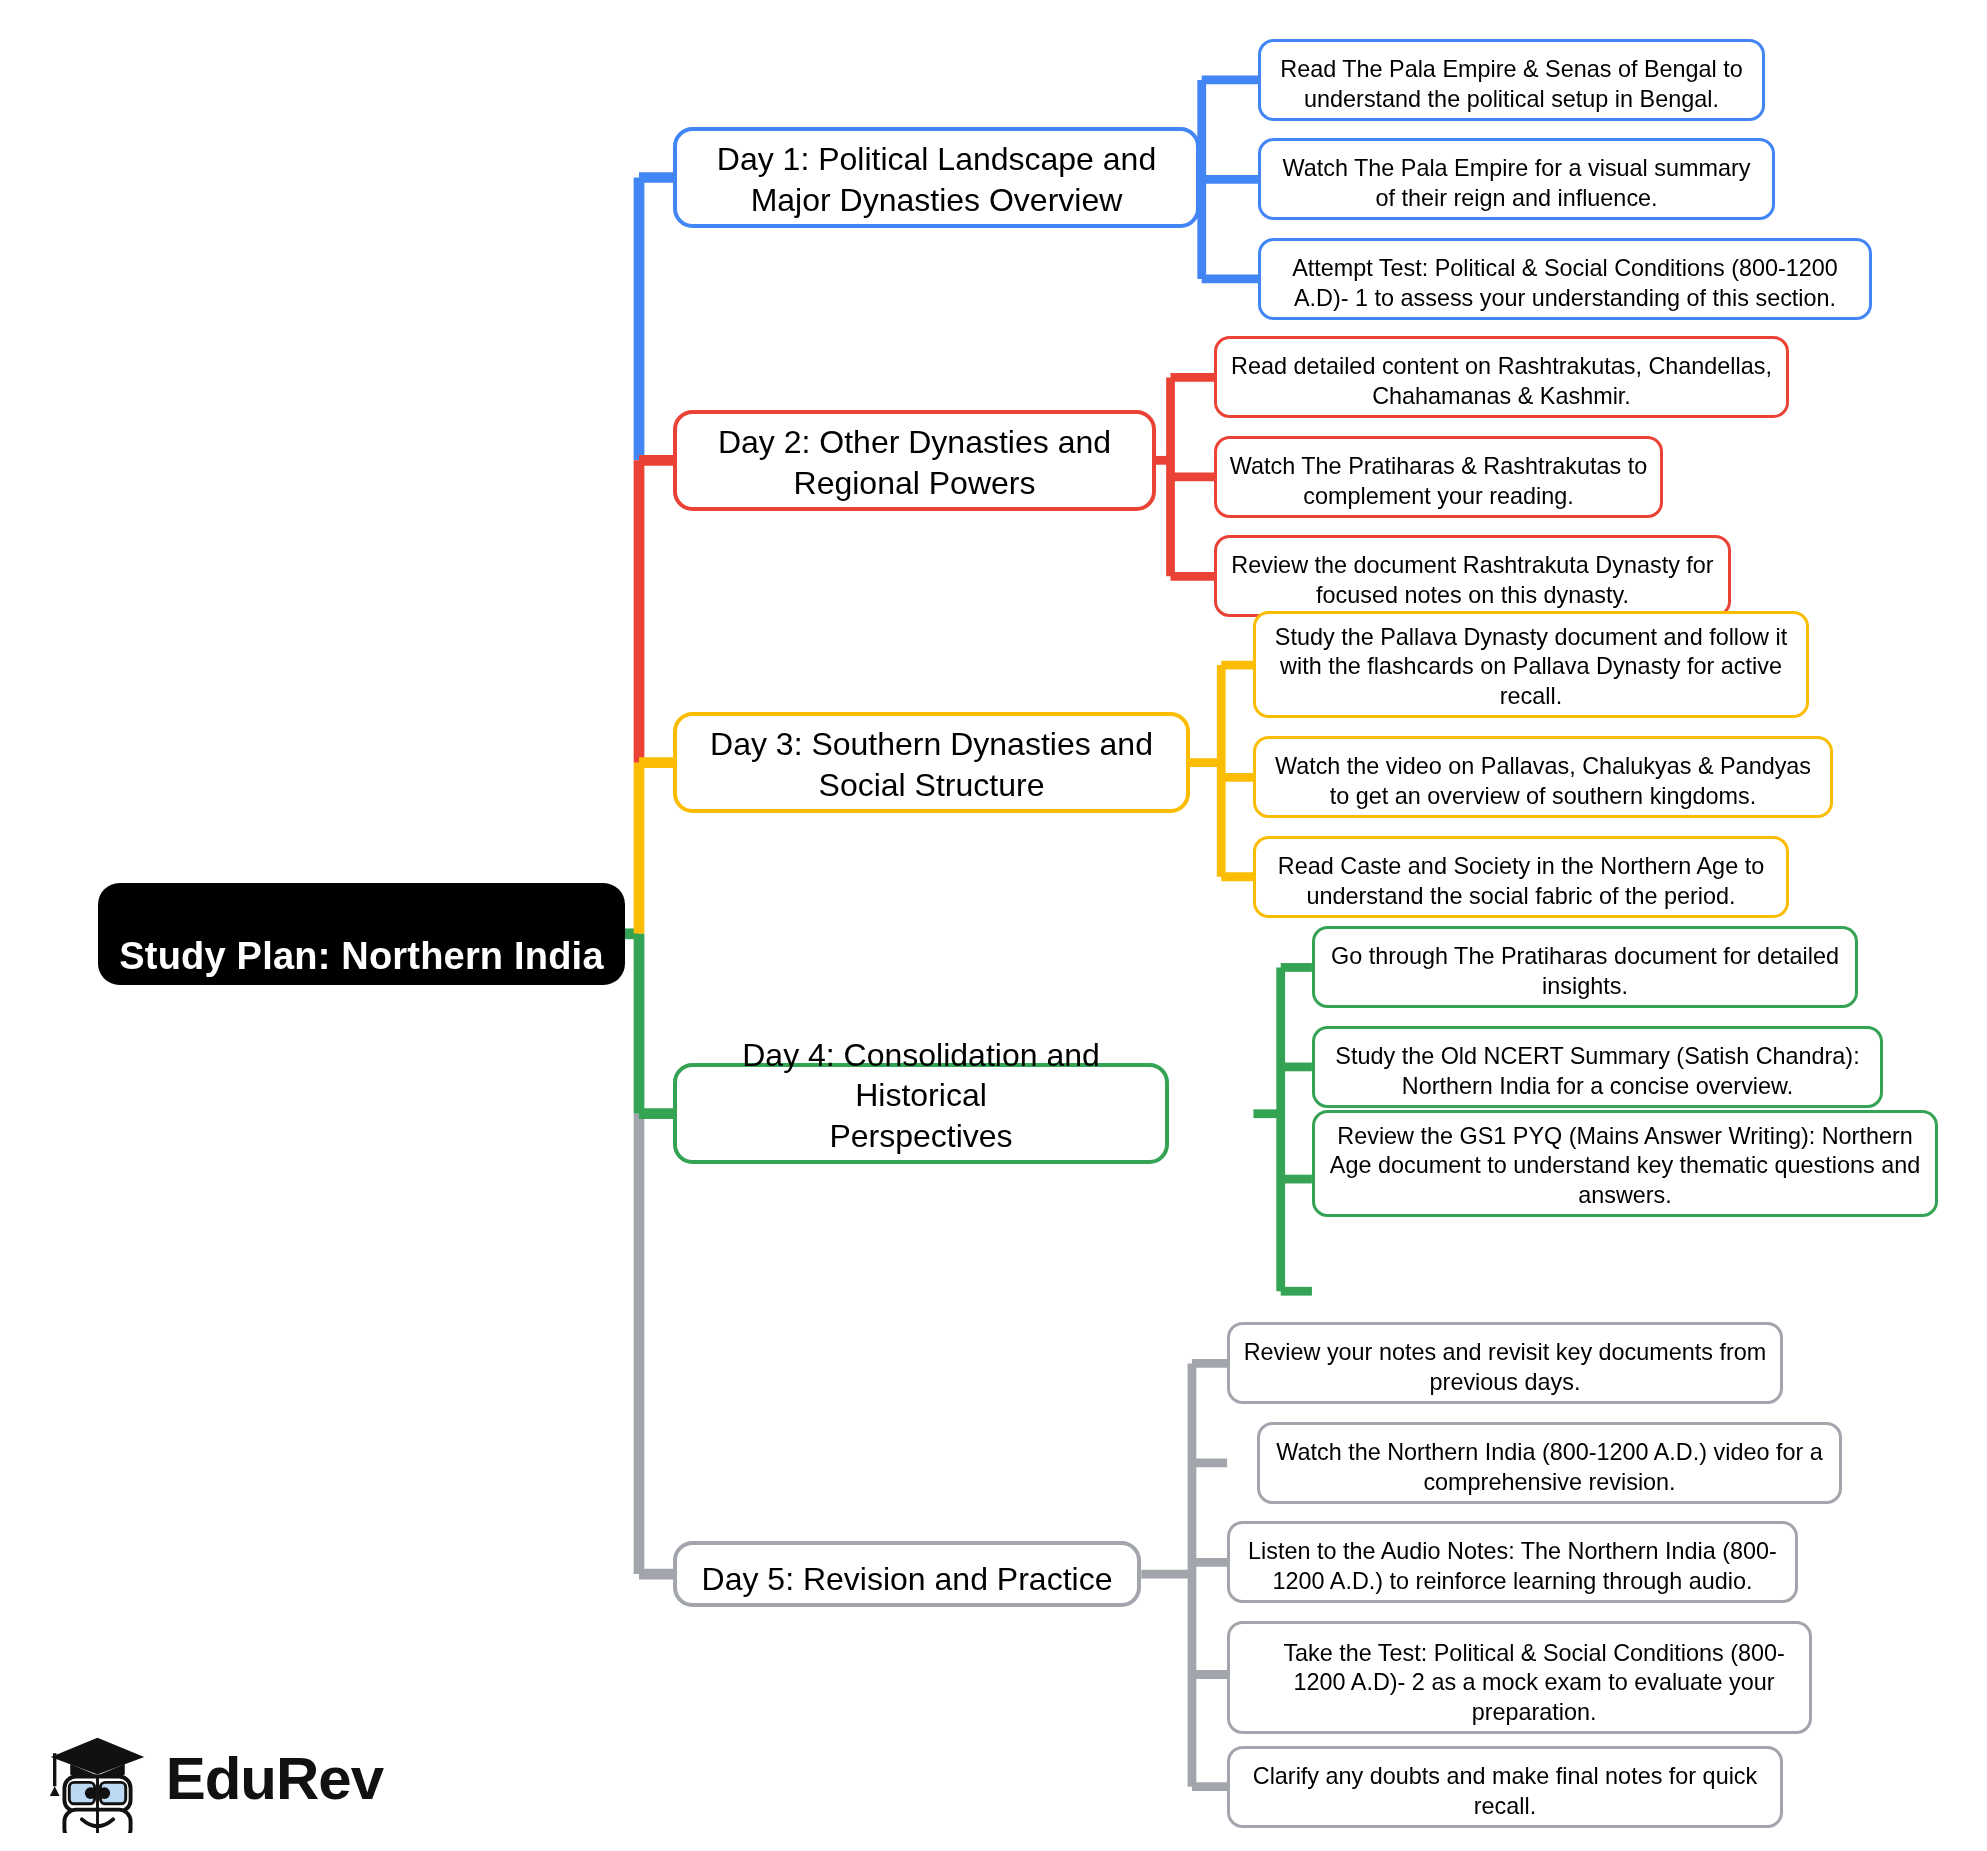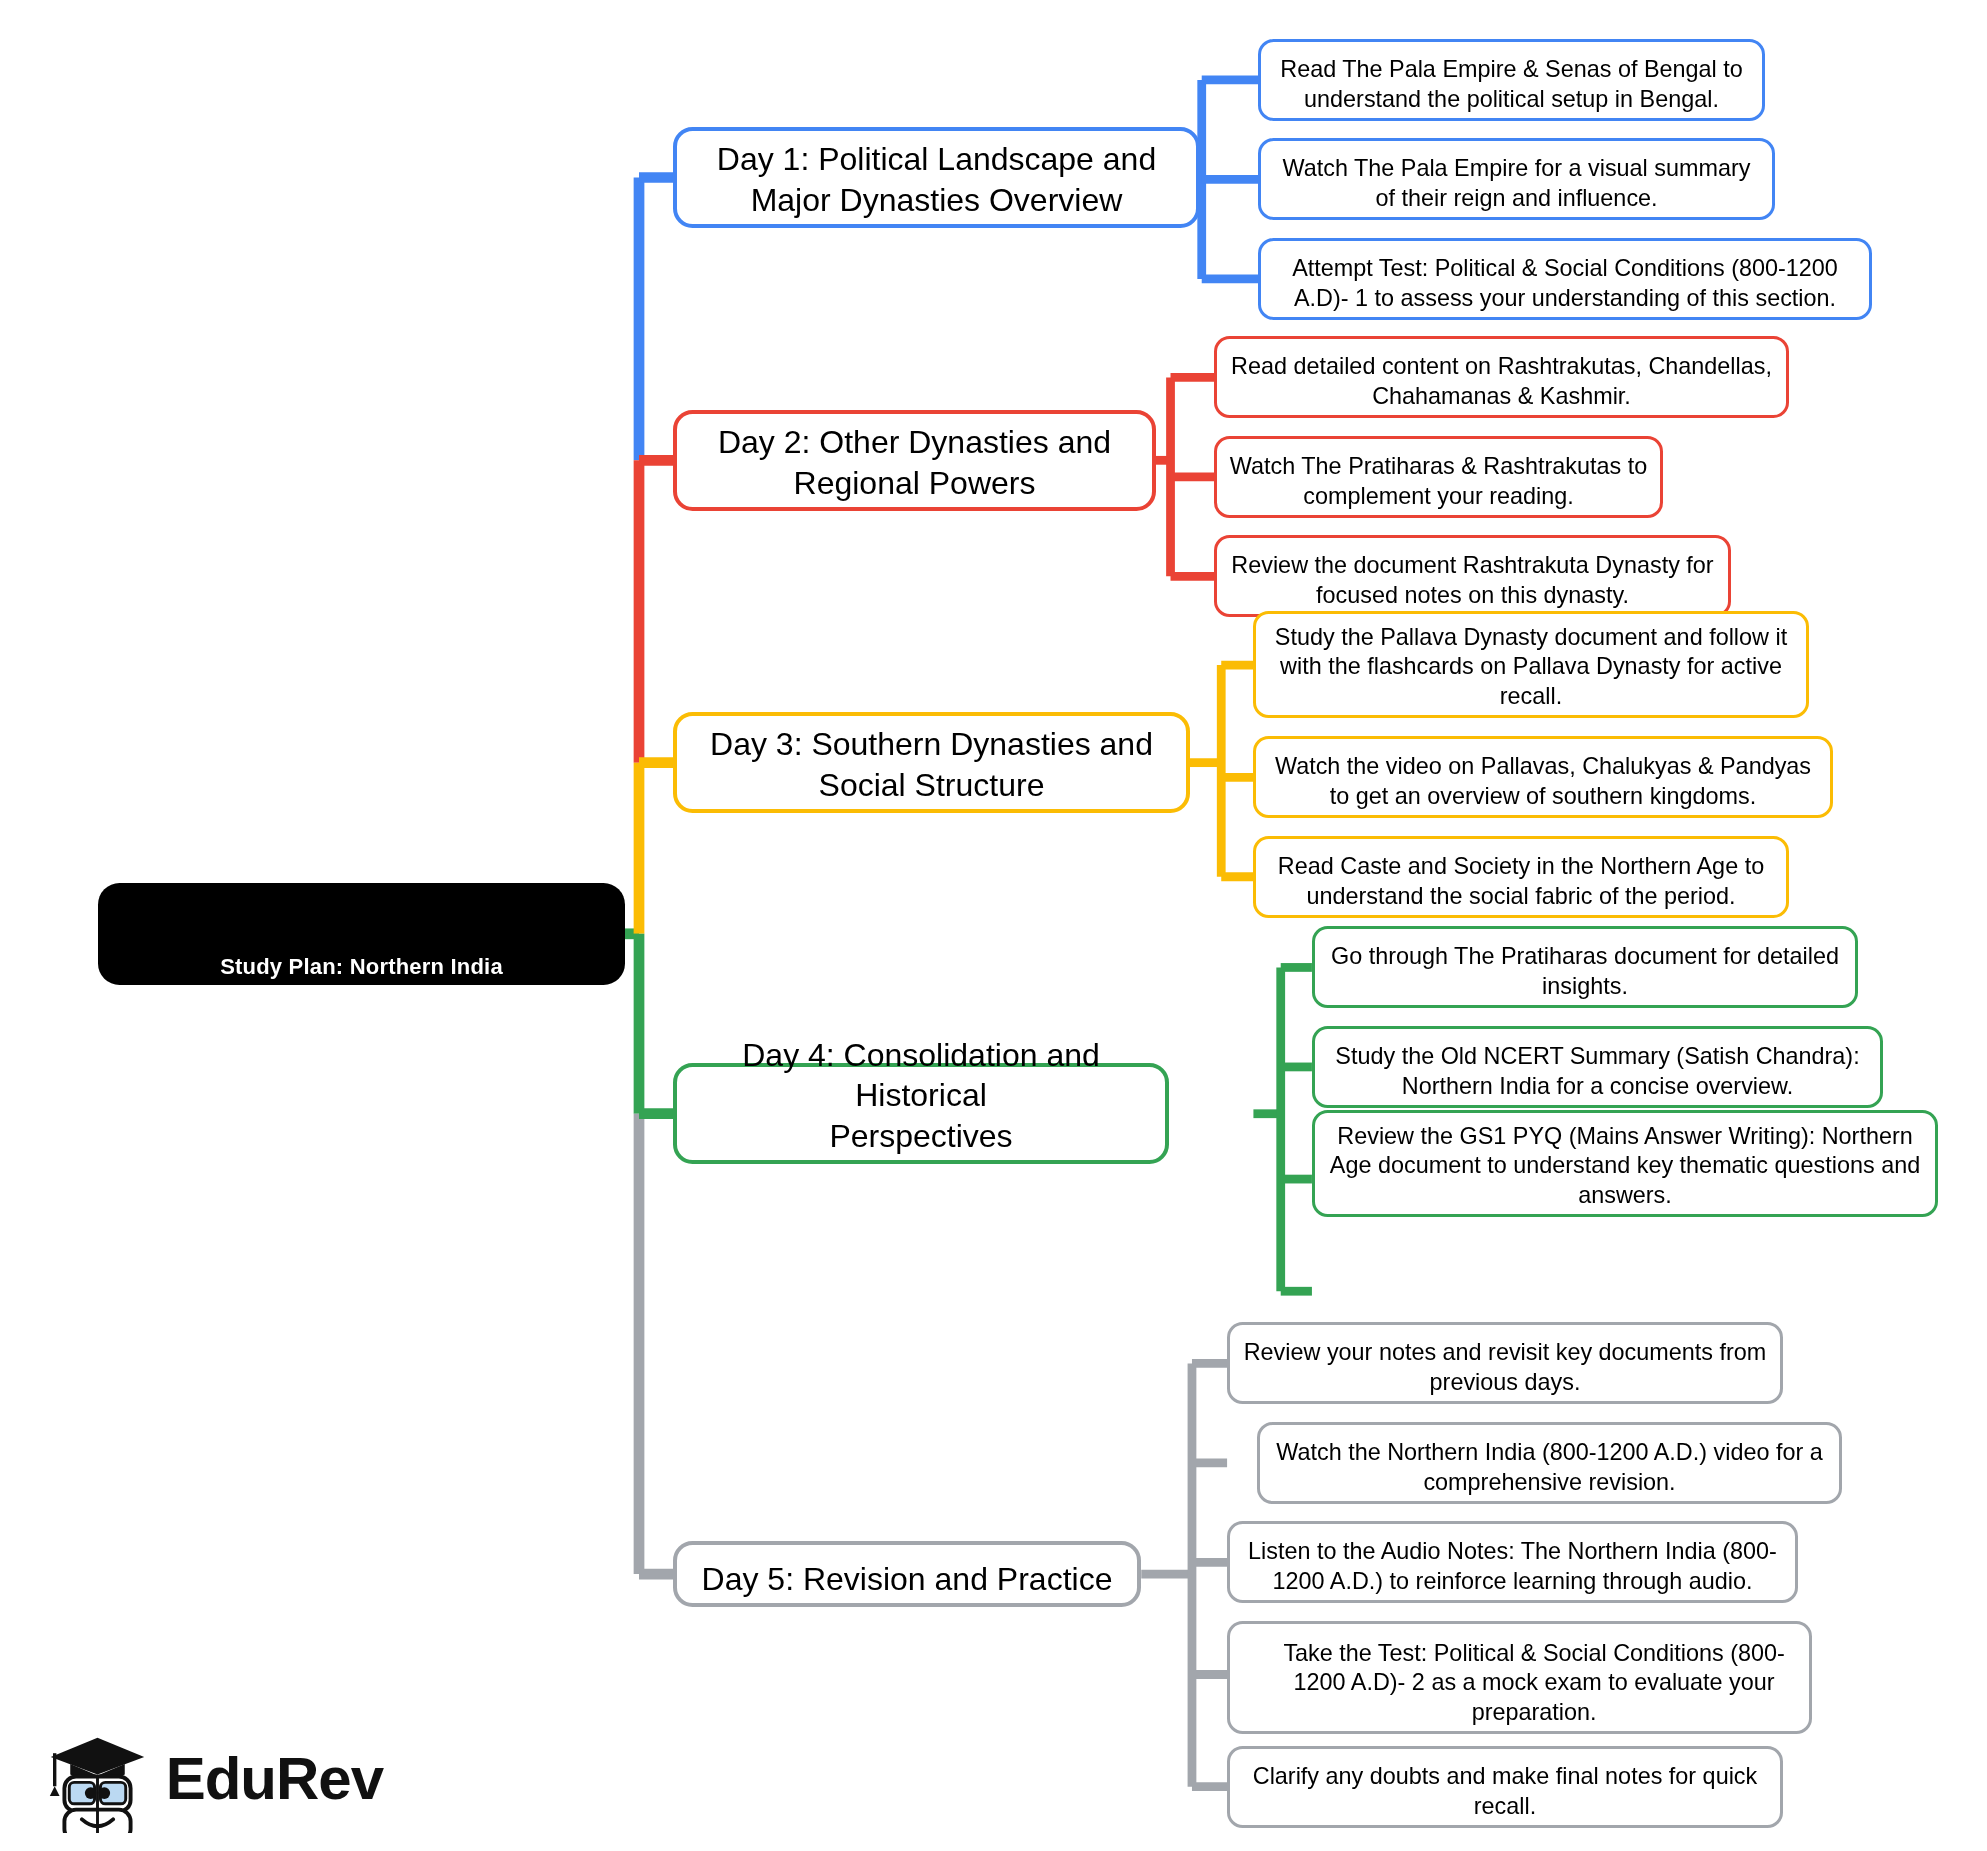--- a/index.html
+++ b/index.html
@@ -36,21 +36,21 @@
     background: #ffffff;
     border-style: solid;
     line-height: 1.26;
     padding: 3.9px 9.8px;
   }
   .root {
     background: #000000;
     color: #ffffff;
     border: none;
     border-radius: 21.5px;
-    font-size: 22px;
+    font-size: 38px;
     font-weight: bold;
     letter-spacing: 0.2px;
   }
   .day {
     border-width: 4.9px;
     border-radius: 19.5px;
     font-size: 32px;
     color: #000000;
   }
   .leaf {

